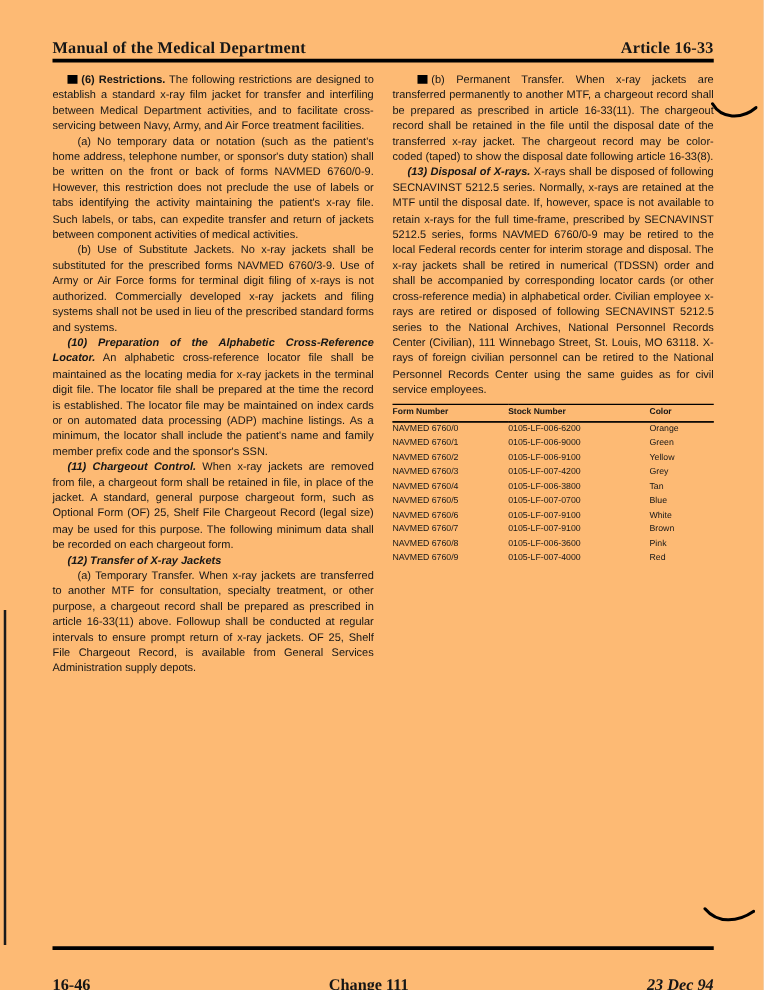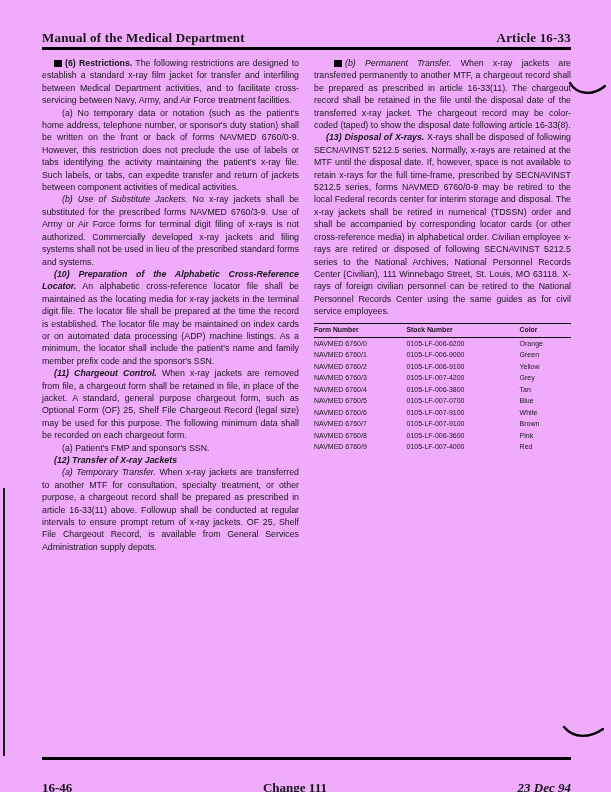--- a/index.html
+++ b/index.html
@@ -1,21 +1,21 @@
 <!DOCTYPE html>
 <html><head>
 <meta charset="utf-8">
 <title>Manual of the Medical Department — Article 16-33</title>
 <style>
   html,body{margin:0;padding:0;background:#e8e8e8;}
   .page{
     position:relative;
     width:611px;height:792px;
     margin:0 auto;
-    background:#f0abfc;
+    background:#fdba74;
     font-family:"Liberation Sans", sans-serif;
     color:#161616;
     overflow:hidden;
   }
   
   .hdr{
     position:absolute;top:30px;left:42px;right:40px;
     display:flex;justify-content:space-between;align-items:flex-end;
     font-family:"Liberation Serif", serif;
     font-weight:bold;font-size:13px;letter-spacing:.2px;
@@ -35,21 +35,21 @@
     display:flex;gap:15px;
     font-size:8.8px;line-height:12.4px;
     text-align:justify;
   }
   .col{flex:1;min-width:0;}
   p.para{margin:0;}
   .ind1{text-indent:12px;}
   .ind2{text-indent:20px;}
   .ld{}
   .b{font-weight:bold;}
-  .i{font-style:italic;}
+  .i{}
   .bi{font-weight:bold;font-style:italic;}
   
   table.stock{
     width:100%;border-collapse:collapse;
     margin:5px 0 6px 0;
     font-size:7px;line-height:10.5px;text-align:left;
   }
   table.stock th{
     font-size:6.8px;font-weight:bold;text-align:left;
     border-top:1.4px solid #000;border-bottom:1px solid #000;
@@ -81,21 +81,20 @@
   <div class="hdr-rule"></div>
 
   <div class="cols">
 
     <div class="col">
       <p class="para ind1"><span class="sq"></span><span class="ld b">(6) Restrictions.</span><span> The following restrictions are designed to establish a standard x-ray film jacket for transfer and interfiling between Medical Department activities, and to facilitate cross-servicing between Navy, Army, and Air Force treatment facilities.</span></p>
       <p class="para ind2"><span class="ld">(a)</span><span> No temporary data or notation (such as the patient's home address, telephone number, or sponsor's duty station) shall be written on the front or back of forms NAVMED 6760/0-9. However, this restriction does not preclude the use of labels or tabs identifying the activity maintaining the patient's x-ray file. Such labels, or tabs, can expedite transfer and return of jackets between component activities of medical activities.</span></p>
       <p class="para ind2"><span class="ld i">(b) Use of Substitute Jackets.</span><span> No x-ray jackets shall be substituted for the prescribed forms NAVMED 6760/3-9. Use of Army or Air Force forms for terminal digit filing of x-rays is not authorized. Commercially developed x-ray jackets and filing systems shall not be used in lieu of the prescribed standard forms and systems.</span></p>
       <p class="para ind1"><span class="ld bi">(10) Preparation of the Alphabetic Cross-Reference Locator.</span><span> An alphabetic cross-reference locator file shall be maintained as the locating media for x-ray jackets in the terminal digit file. The locator file shall be prepared at the time the record is established. The locator file may be maintained on index cards or on automated data processing (ADP) machine listings. As a minimum, the locator shall include the patient's name and family member prefix code and the sponsor's SSN.</span></p>
       <p class="para ind1"><span class="ld bi">(11) Chargeout Control.</span><span> When x-ray jackets are removed from file, a chargeout form shall be retained in file, in place of the jacket. A standard, general purpose chargeout form, such as Optional Form (OF) 25, Shelf File Chargeout Record (legal size) may be used for this purpose. The following minimum data shall be recorded on each chargeout form.</span></p>
-      <p class="para ind2"><span class="ld">(a)</span><span> Patient's FMP and sponsor's SSN.</span></p>
       <p class="para ind1"><span class="ld bi">(12) Transfer of X-ray Jackets</span><span></span></p>
       <p class="para ind2"><span class="ld i">(a) Temporary Transfer.</span><span> When x-ray jackets are transferred to another MTF for consultation, specialty treatment, or other purpose, a chargeout record shall be prepared as prescribed in article 16-33(11) above. Followup shall be conducted at regular intervals to ensure prompt return of x-ray jackets. OF 25, Shelf File Chargeout Record, is available from General Services Administration supply depots.</span></p>
     </div>
 
     <div class="col">
       <p class="para ind2"><span class="sq"></span><span class="ld i">(b) Permanent Transfer.</span><span> When x-ray jackets are transferred permanently to another MTF, a chargeout record shall be prepared as prescribed in article 16-33(11). The chargeout record shall be retained in the file until the disposal date of the transferred x-ray jacket. The chargeout record may be color-coded (taped) to show the disposal date following article 16-33(8).</span></p>
       <p class="para ind1"><span class="ld bi">(13) Disposal of X-rays.</span><span> X-rays shall be disposed of following SECNAVINST 5212.5 series. Normally, x-rays are retained at the MTF until the disposal date. If, however, space is not available to retain x-rays for the full time-frame, prescribed by SECNAVINST 5212.5 series, forms NAVMED 6760/0-9 may be retired to the local Federal records center for interim storage and disposal. The x-ray jackets shall be retired in numerical (TDSSN) order and shall be accompanied by corresponding locator cards (or other cross-reference media) in alphabetical order. Civilian employee x-rays are retired or disposed of following SECNAVINST 5212.5 series to the National Archives, National Personnel Records Center (Civilian), 111 Winnebago Street, St. Louis, MO 63118. X-rays of foreign civilian personnel can be retired to the National Personnel Records Center using the same guides as for civil service employees.</span></p>
 
       <table class="stock">
         <thead>

